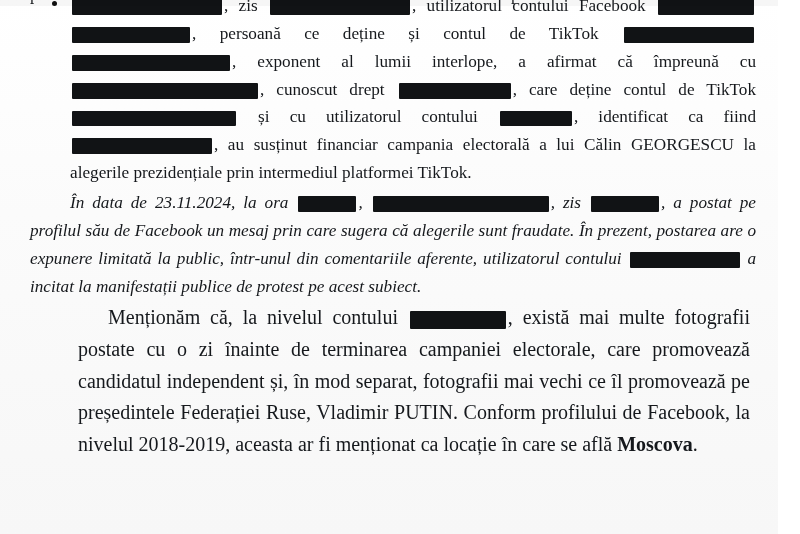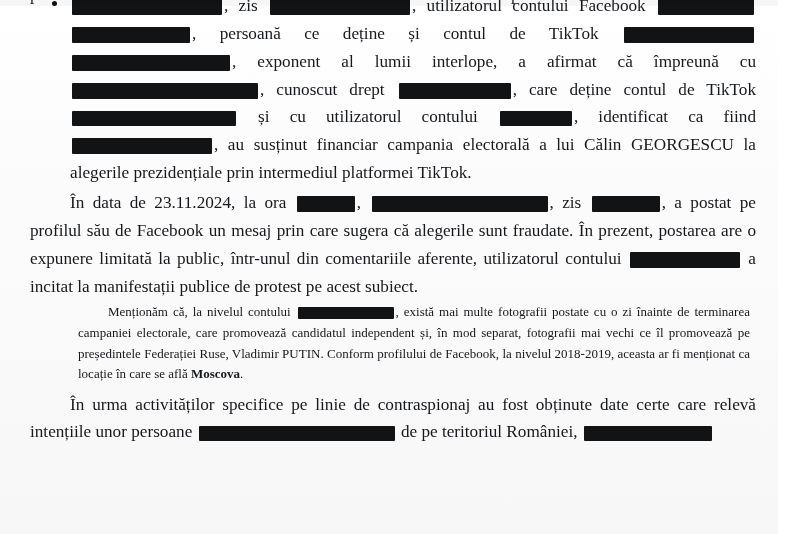--- a/index.html
+++ b/index.html
@@ -29,23 +29,24 @@
     top: -8px;
     font-size: 17.2px;
     line-height: 1.62;
     text-align: justify;
   }
   p {
     margin: 0 0 2px 0;
   }
   .p-indent {
     text-indent: 40px;
+    font-style: italic;
   }
   .small-para {
-    font-size: 13px;
+    font-size: 20px;
     line-height: 1.58;
     margin-left: 48px;
     margin-right: 6px;
     text-align: justify;
   }
   .small-para.indent {
     text-indent: 30px;
   }
   
   .rd {
@@ -108,18 +109,17 @@
     <div class="bullet-row">
       <span class="bullet-dot"></span>
       <p id="para-bullet-1"><span class="rd" style="width: 150px;"></span>, zis <span class="rd" style="width: 140px;"></span>, utilizatorul contului Facebook <span class="rd" style="width: 96px;"></span><span class="rd" style="width: 118px;"></span>, persoană ce deține și contul de TikTok <span class="rd" style="width: 130px;"></span><span class="rd" style="width: 158px;"></span>, exponent al lumii interlope, a afirmat că împreună cu <span class="rd" style="width: 186px;"></span>, cunoscut drept <span class="rd" style="width: 112px;"></span>, care deține contul de TikTok <span class="rd" style="width: 164px;"></span> și cu utilizatorul contului <span class="rd" style="width: 72px;"></span>, identificat ca fiind <span class="rd" style="width: 140px;"></span>, au susținut financiar campania electorală a lui Călin GEORGESCU la alegerile prezidențiale prin intermediul platformei TikTok.</p>
     </div>
 
     <p class="p-indent" id="para-2">În data de 23.11.2024, la ora <span class="rd" style="width: 58px;"></span>, <span class="rd" style="width: 176px;"></span>, zis <span class="rd" style="width: 68px;"></span>, a postat pe profilul său de Facebook un mesaj prin care sugera că alegerile sunt fraudate. În prezent, postarea are o expunere limitată la public, într-unul din comentariile aferente, utilizatorul contului <span class="rd" style="width: 110px;"></span> a incitat la manifestații publice de protest pe acest subiect.</p>
 
     <div class="small-para indent" id="para-3">Menționăm că, la nivelul contului <span class="rd" style="width: 96px;"></span>, există mai multe fotografii postate cu o zi înainte de terminarea campaniei electorale, care promovează candidatul independent și, în mod separat, fotografii mai vechi ce îl promovează pe președintele Federației Ruse, Vladimir PUTIN. Conform profilului de Facebook, la nivelul 2018-2019, aceasta ar fi menționat ca locație în care se află <span class="bold">Moscova</span>.</div>
 
 
-    <p class="p-indent" id="para-5" style="margin-top:6px;">În urma activităților specifice pe linie de contraspionaj au fost obținute date certe care relevă intențiile unor persoane <span class="rd" style="width: 196px;"></span> de pe teritoriul României, <span class="rd" style="width: 128px;"></span></p>
 
   </div>
 
   <div class="scan-smudge" style="left:0;top:0;width:800px;height:6px;"></div>
 </div>
 
 </body></html>

